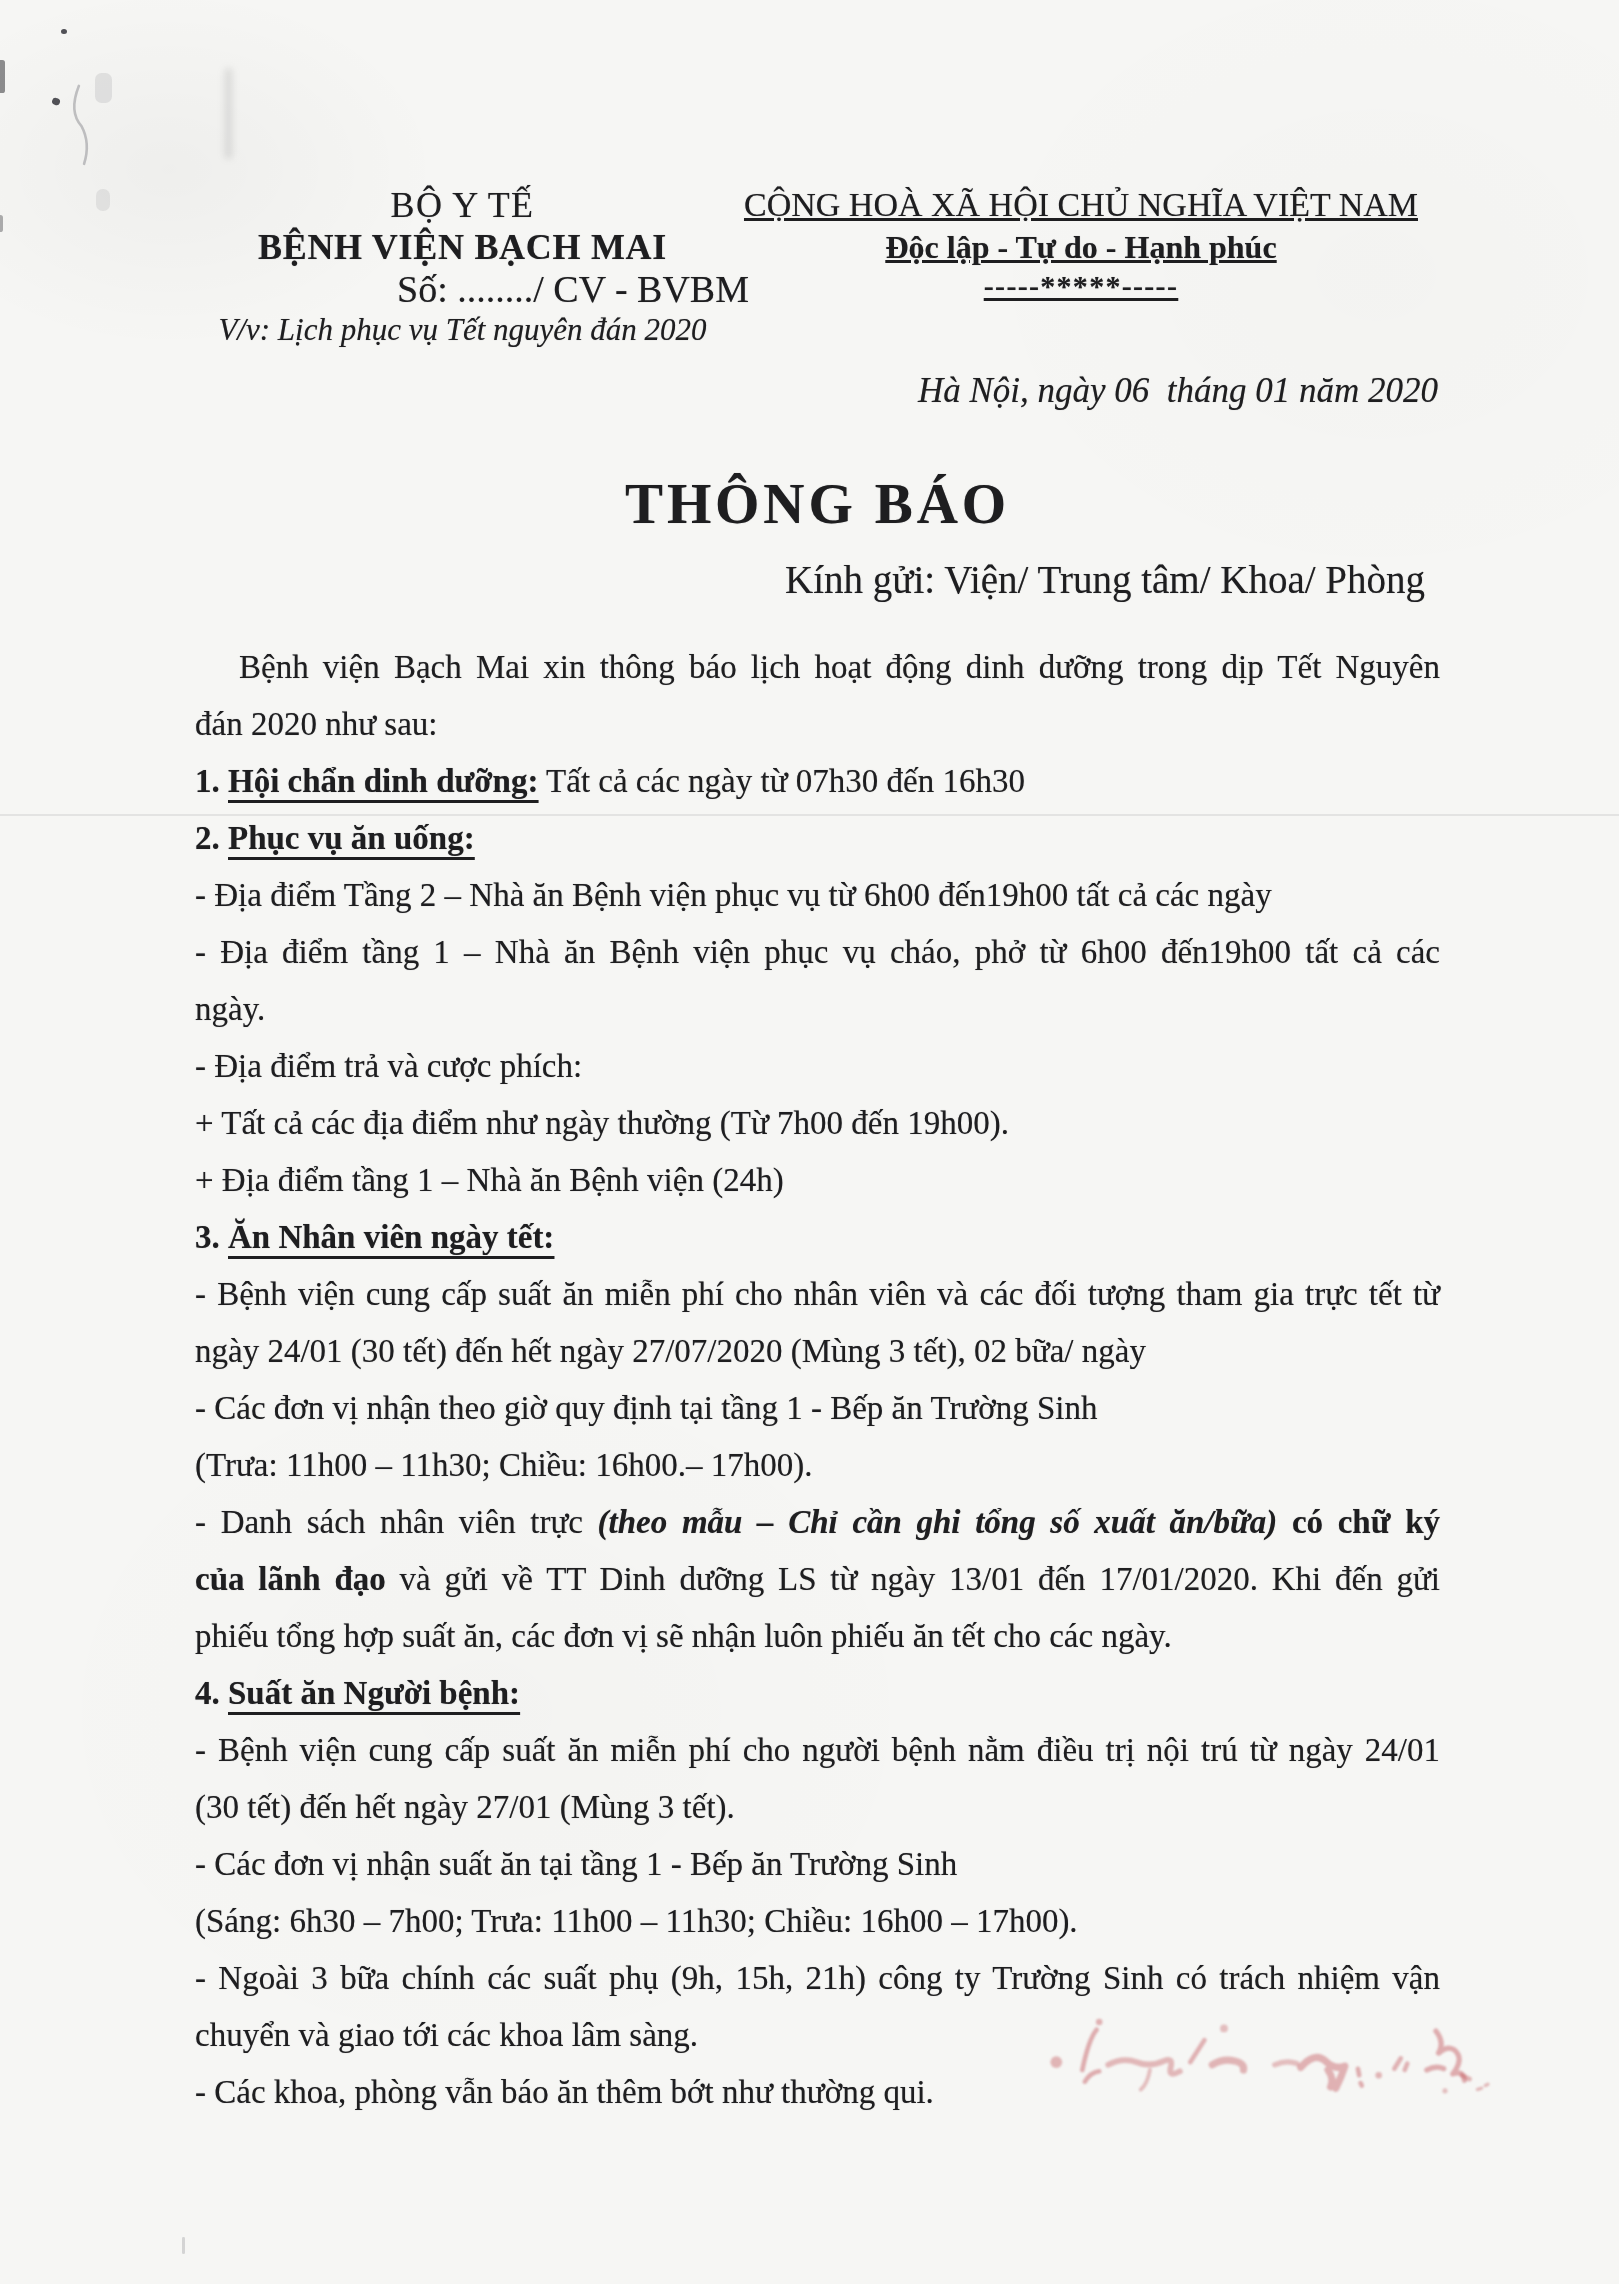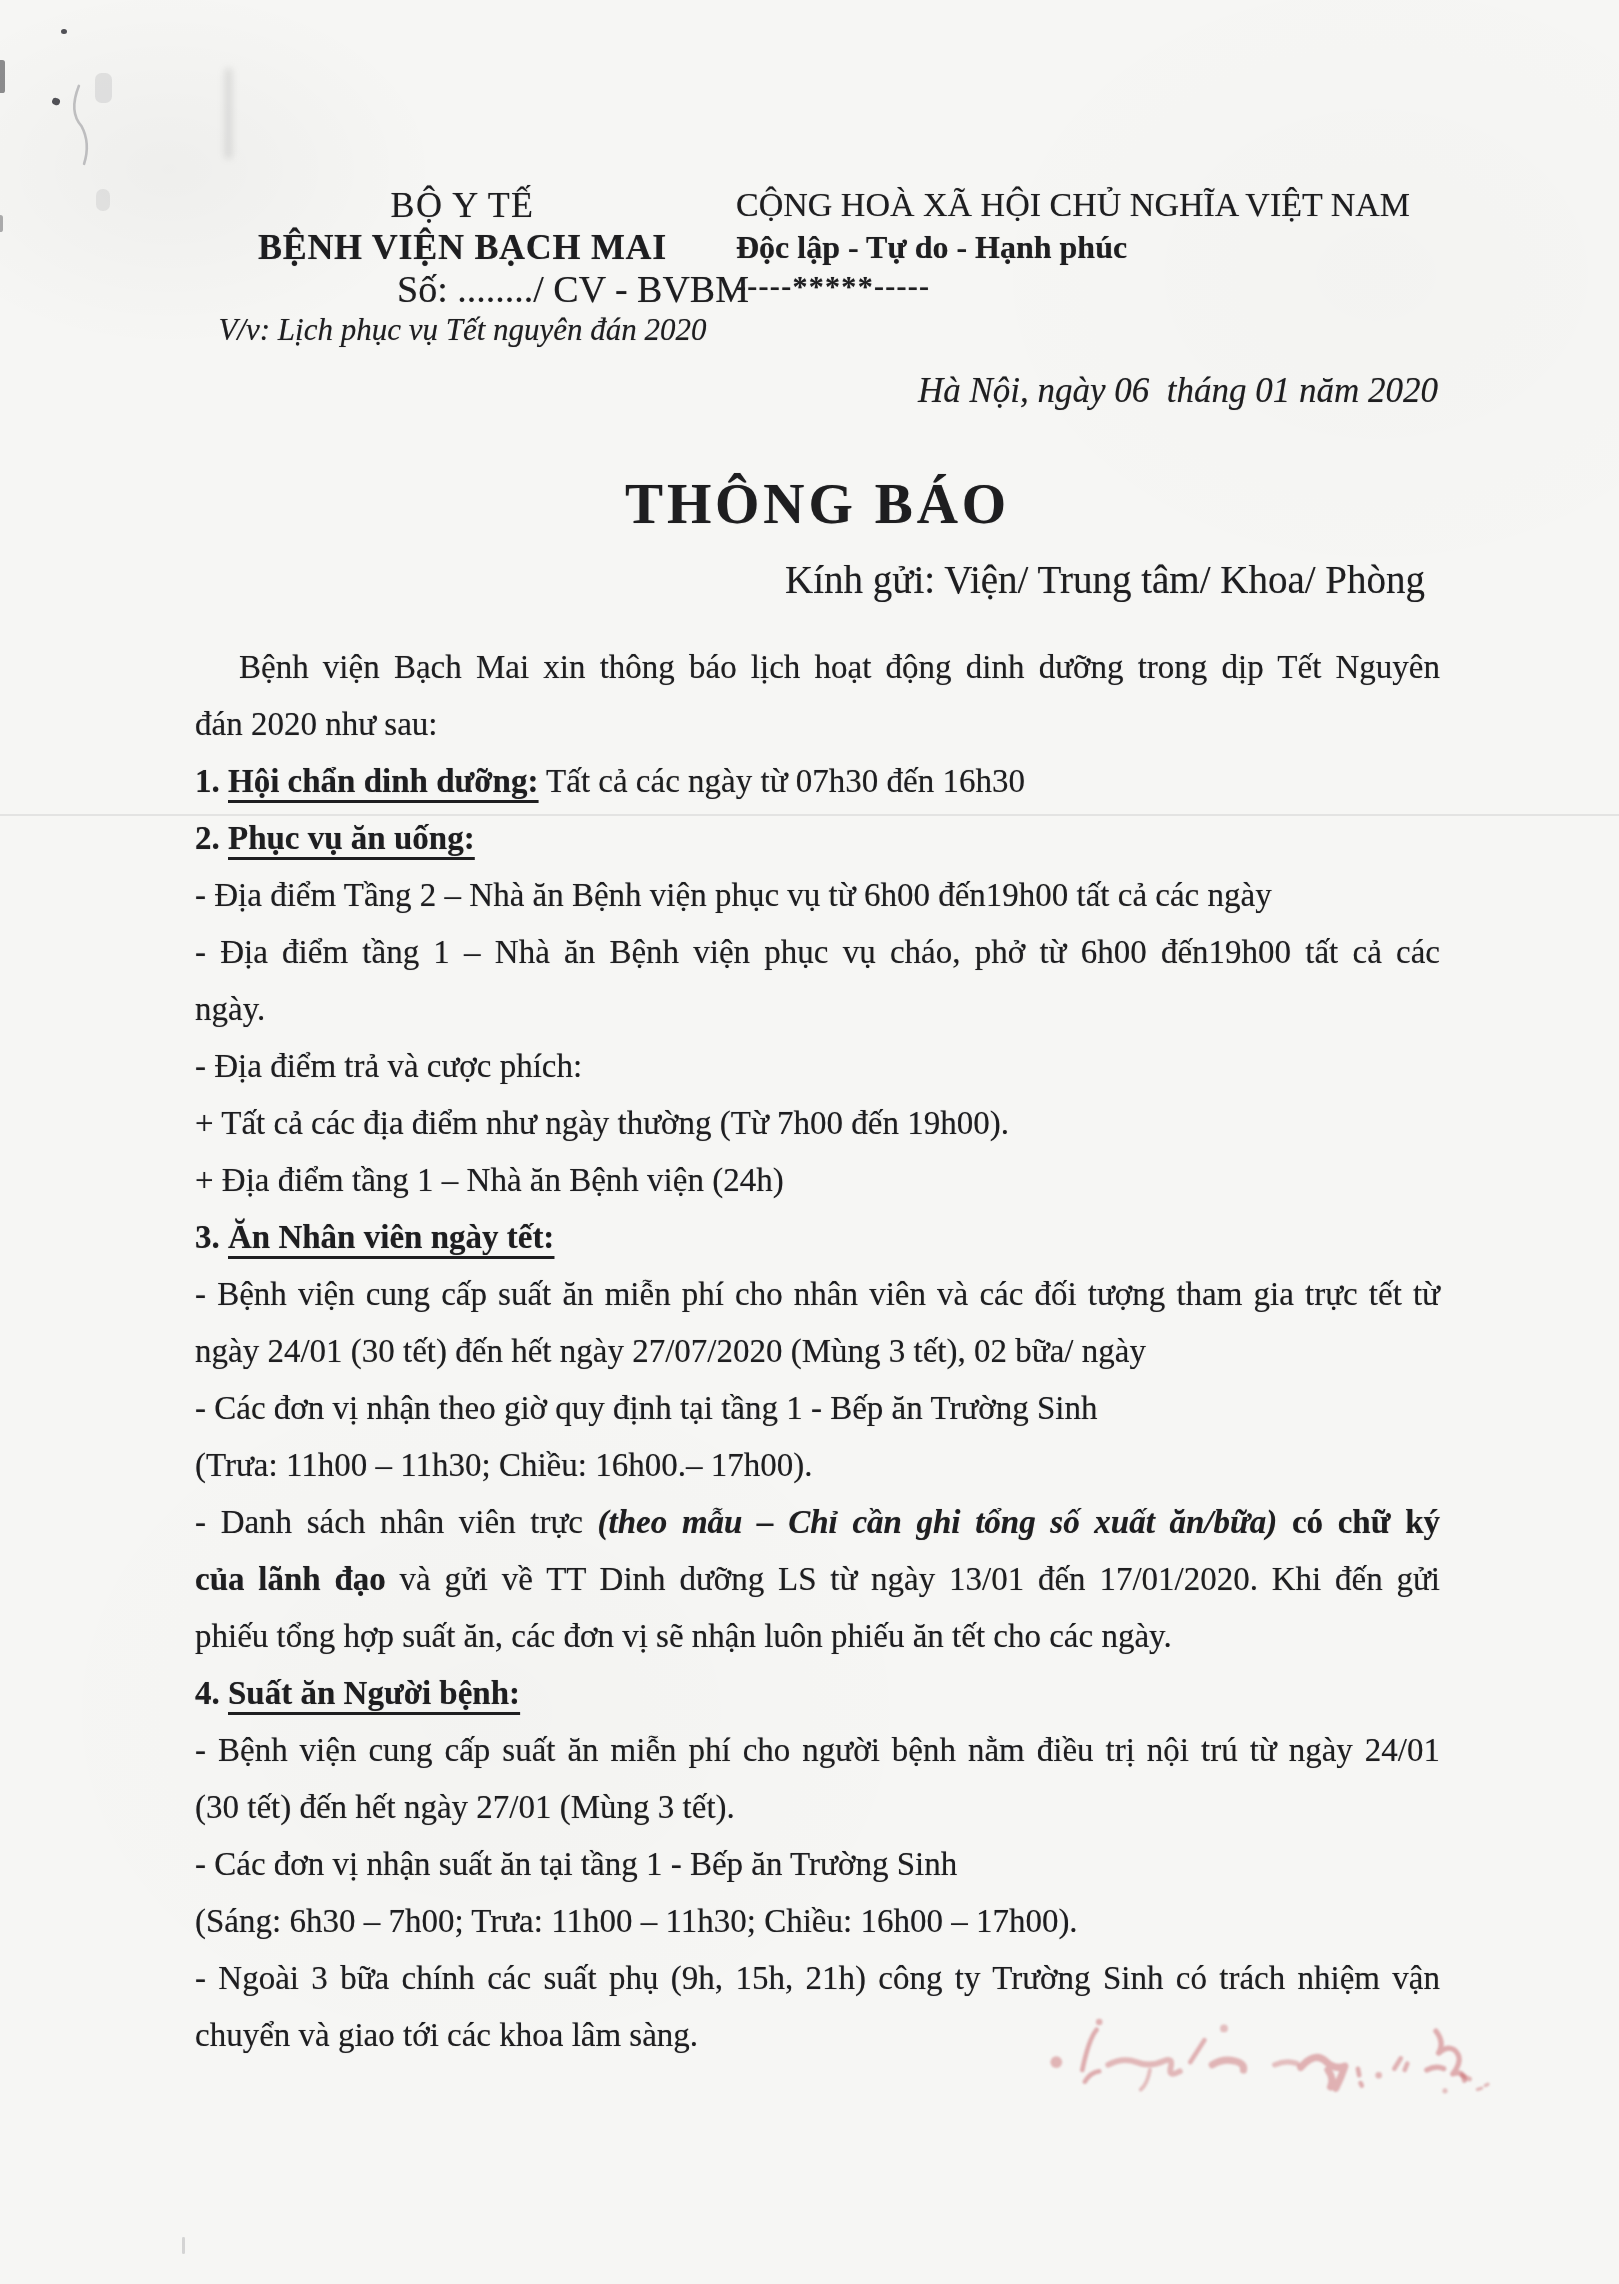--- a/index.html
+++ b/index.html
@@ -16,21 +16,21 @@
     font-family:"Liberation Serif","DejaVu Serif",serif;
     color:#1e1e20;
     text-shadow:0 0 0.8px rgba(28,28,32,.50);
   }
   
   .header-left{position:absolute;left:176px;top:184px;width:573px;text-align:center;}
   .hl-ministry{font-size:36px;line-height:42px;letter-spacing:1.3px;}
   .hl-hospital{font-size:36px;line-height:42px;font-weight:700;letter-spacing:0.7px;}
   .hl-ref{font-size:38px;line-height:42px;text-align:right;}
   .hl-subject{font-size:31px;line-height:40px;font-style:italic;white-space:nowrap;}
-  .header-right{position:absolute;left:736px;top:184px;width:690px;text-align:left;}
+  .header-right{position:absolute;left:736px;top:184px;width:690px;text-align:center;text-decoration:underline;}
   .hr-country{font-size:34px;line-height:42px;white-space:nowrap;}
   .hr-motto{font-size:32px;line-height:42px;font-weight:700;}
   .hr-sep{font-size:30px;line-height:36px;font-weight:700;letter-spacing:1.3px;}
   .dateline{
     position:absolute;left:846px;top:365px;width:664px;
     text-align:center;font-style:italic;font-size:35px;line-height:52px;white-space:pre;
   }
   .title{
     position:absolute;left:195px;top:473px;width:1245px;margin:0;
     text-align:center;font-size:57px;line-height:61px;font-weight:700;letter-spacing:3.9px;
@@ -125,20 +125,21 @@
       <div class="bline full"><span class="seg-r">- Danh sách nhân viên trực </span><span class="seg-bi">(theo mẫu – Chỉ cần ghi tổng số xuất ăn/bữa)</span><span class="seg-b"> có chữ ký</span></div>
       <div class="bline full"><span class="seg-b">của lãnh đạo</span><span class="seg-r"> và gửi về TT Dinh dưỡng LS từ ngày 13/01 đến 17/01/2020. Khi đến gửi</span></div>
       <div class="bline"><span class="seg-r">phiếu tổng hợp suất ăn, các đơn vị sẽ nhận luôn phiếu ăn tết cho các ngày.</span></div>
       <div class="bline"><span class="seg-b">4. </span><span class="seg-bu">Suất ăn Người bệnh:</span></div>
       <div class="bline full"><span class="seg-r">- Bệnh viện cung cấp suất ăn miễn phí cho người bệnh nằm điều trị nội trú từ ngày 24/01</span></div>
       <div class="bline"><span class="seg-r">(30 tết) đến hết ngày 27/01 (Mùng 3 tết).</span></div>
       <div class="bline"><span class="seg-r">- Các đơn vị nhận suất ăn tại tầng 1 - Bếp ăn Trường Sinh</span></div>
       <div class="bline"><span class="seg-r">(Sáng: 6h30 – 7h00; Trưa: 11h00 – 11h30; Chiều: 16h00 – 17h00).</span></div>
       <div class="bline full"><span class="seg-r">- Ngoài 3 bữa chính các suất phụ (9h, 15h, 21h) công ty Trường Sinh có trách nhiệm vận</span></div>
       <div class="bline"><span class="seg-r">chuyển và giao tới các khoa lâm sàng.</span></div>
+      <div class="bline"><span class="seg-r">- Các khoa, phòng vẫn báo ăn thêm bớt như thường qui.</span></div>
     </main>
 
   <svg class="artifact scribble-svg" width="469" height="117" viewBox="0 0 720 180">
     <g stroke="#c05258" fill="none" stroke-linecap="round" stroke-linejoin="round">
       <circle cx="52" cy="108" r="9" fill="#c05258" stroke="none" opacity=".40"></circle>
       <path d="M92,120 q10,-48 22,-62 M96,138 q8,-14 22,-16" stroke-width="7" opacity=".45"></path>
       <circle cx="118" cy="46" r="5" fill="#c05258" stroke="none" opacity=".42"></circle>
       <path d="M132,112 q22,-12 44,-4 q20,8 42,-2 q14,-6 10,10 q-4,16 14,6" stroke-width="9" opacity=".38"></path>
       <path d="M196,120 q-4,22 -14,30" stroke-width="6" opacity=".35"></path>
       <path d="M258,108 l22,-34" stroke-width="7" opacity=".42"></path>

